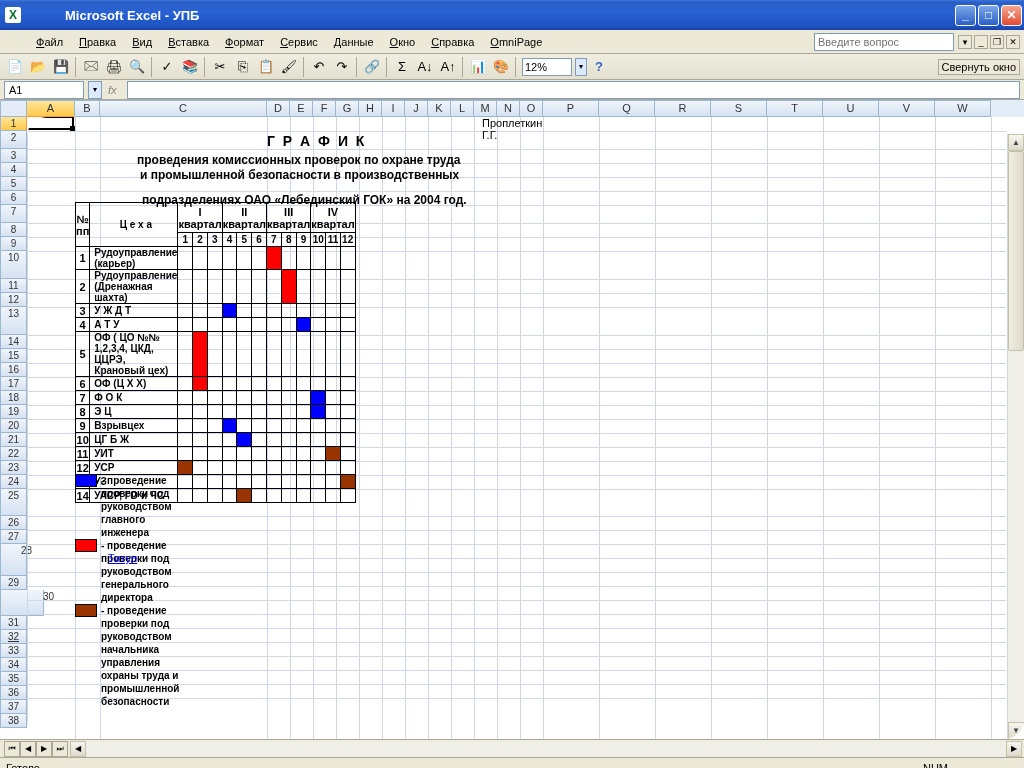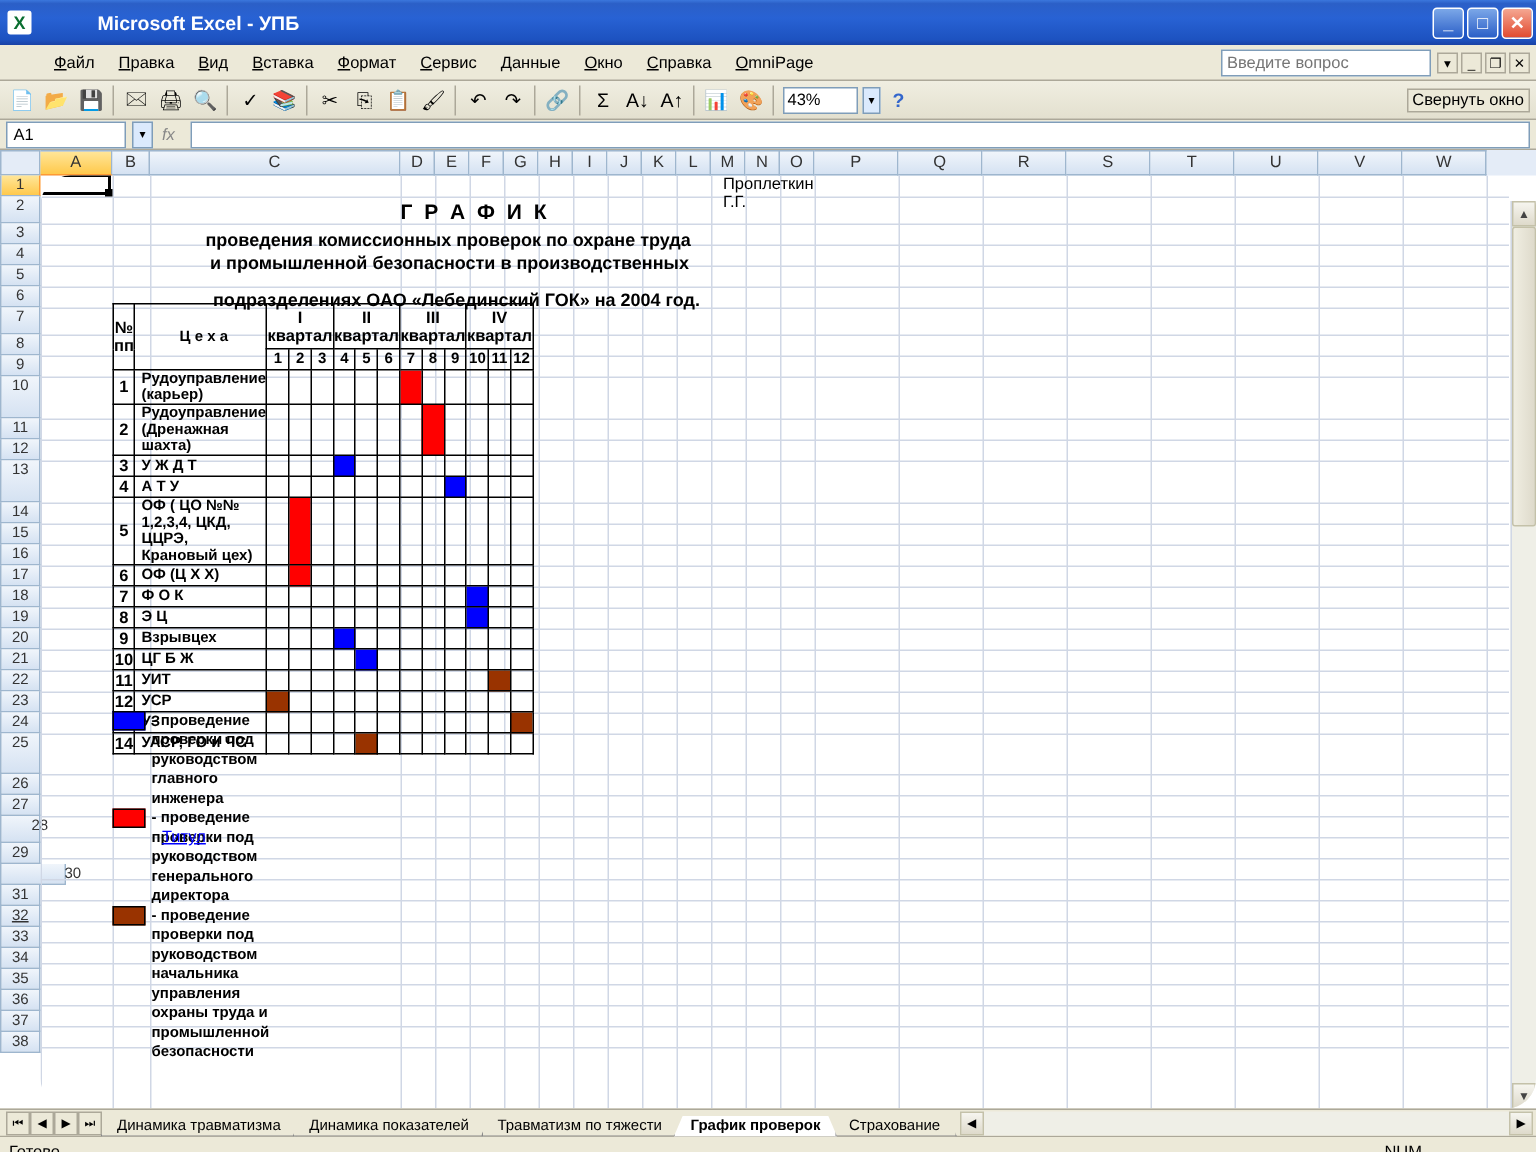--- a/index.html
+++ b/index.html
@@ -142,21 +142,21 @@
   <div class="tb-sep"></div>
   <div class="tb-btn">🔗</div>
   <div class="tb-sep"></div>
   <div class="tb-btn">Σ</div>
   <div class="tb-btn">A↓</div>
   <div class="tb-btn">A↑</div>
   <div class="tb-sep"></div>
   <div class="tb-btn">📊</div>
   <div class="tb-btn">🎨</div>
   <div class="tb-sep"></div>
-  <div class="zoom-box">43%</div>
+  <div class="zoom-box">12%</div>
   <div class="zoom-dd">▾</div>
   <div class="tb-btn" style="color:#3366cc;font-weight:bold;">?</div>
   <div class="collapse-link">Свернуть окно</div>
 </div>
 
 <div class="formula-bar">
   <div class="name-box">A1</div>
   <div class="name-dd">▾</div>
   <span class="fx-label">fx</span>
   <div class="formula-input"></div>
@@ -213,23 +213,23 @@
         <div class="row-h" style="height: 14px;">18</div>
         <div class="row-h" style="height: 14px;">19</div>
         <div class="row-h" style="height: 14px;">20</div>
         <div class="row-h" style="height: 14px;">21</div>
         <div class="row-h" style="height: 14px;">22</div>
         <div class="row-h" style="height: 14px;">23</div>
         <div class="row-h" style="height: 14px;">24</div>
         <div class="row-h" style="height: 27px;">25</div>
         <div class="row-h" style="height: 14px;">26</div>
         <div class="row-h" style="height: 14px;">27</div>
-        <div class="row-h" style="height: 18px; padding-left: 20px;">28</div>
+        <div class="row-h" style="height: 32px; padding-left: 20px;">28</div>
         <div class="row-h" style="height: 14px;">29</div>
-        <div class="row-h" style="height: 14px; padding-left: 42px;">30</div>
+        <div class="row-h" style="height: 26px; padding-left: 42px;">30</div>
         <div class="row-h" style="height: 14px;">31</div>
         <div class="row-h" style="height: 14px; text-decoration: underline;">32</div>
         <div class="row-h" style="height: 14px;">33</div>
         <div class="row-h" style="height: 14px;">34</div>
         <div class="row-h" style="height: 14px;">35</div>
         <div class="row-h" style="height: 14px;">36</div>
         <div class="row-h" style="height: 14px;">37</div>
         <div class="row-h" style="height: 14px;">38</div>
       </div>
     <div class="grid">
@@ -584,27 +584,20 @@
   </div>
 </div>
 
 <div class="tabs-area">
   <div class="tab-nav">
     <div class="tab-nav-btn">⏮</div>
     <div class="tab-nav-btn">◀</div>
     <div class="tab-nav-btn">▶</div>
     <div class="tab-nav-btn">⏭</div>
   </div>
-  <div class="tabs" id="tabs">
-      <div class="tab">Динамика травматизма</div>
-      <div class="tab">Динамика показателей</div>
-      <div class="tab">Травматизм по тяжести</div>
-      <div class="tab active">График проверок</div>
-      <div class="tab">Страхование</div>
-    </div>
   <div class="hscroll">
     <div class="hs-btn">◀</div>
     <div class="hs-track"></div>
     <div class="hs-btn">▶</div>
   </div>
 </div>
 
 <div class="status-bar">
   <span>Готово</span>
   <div class="status-right">

